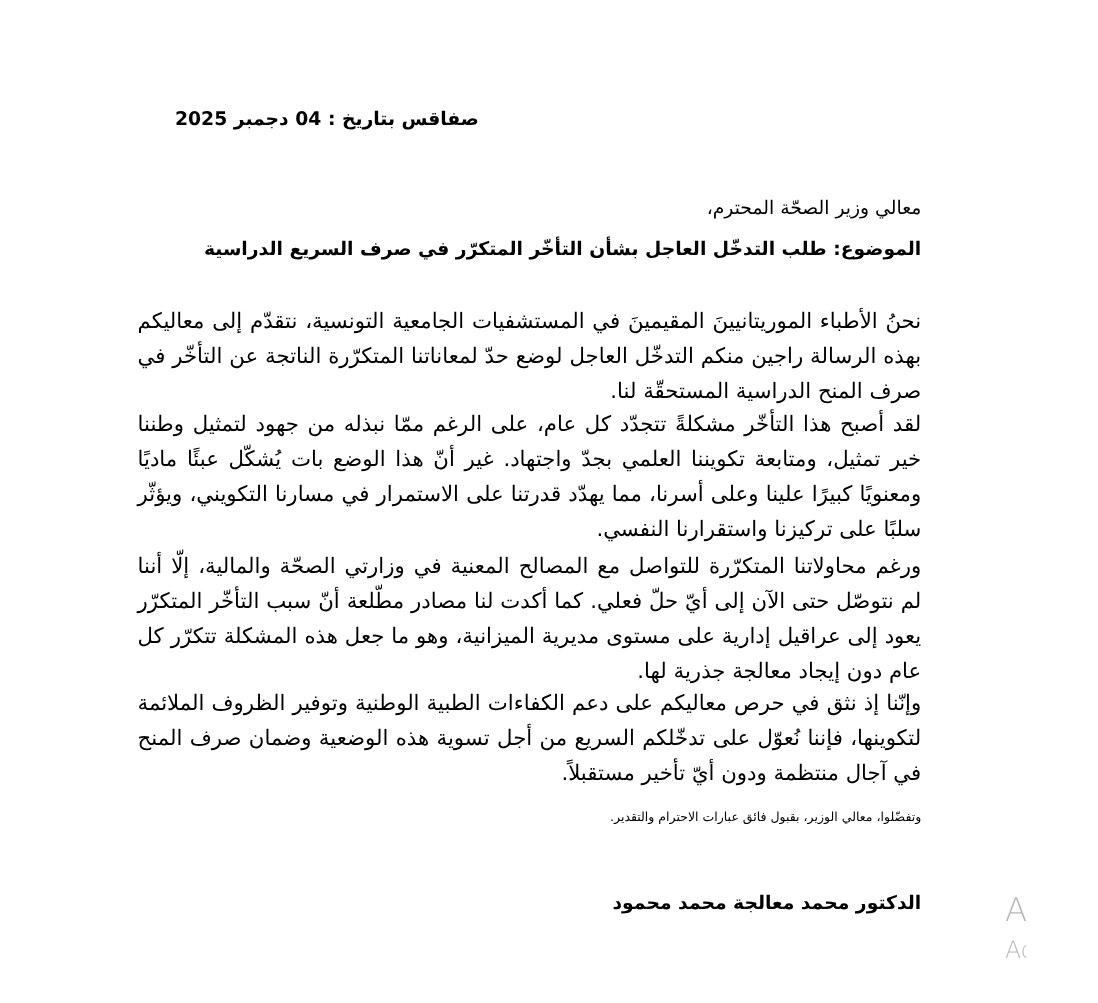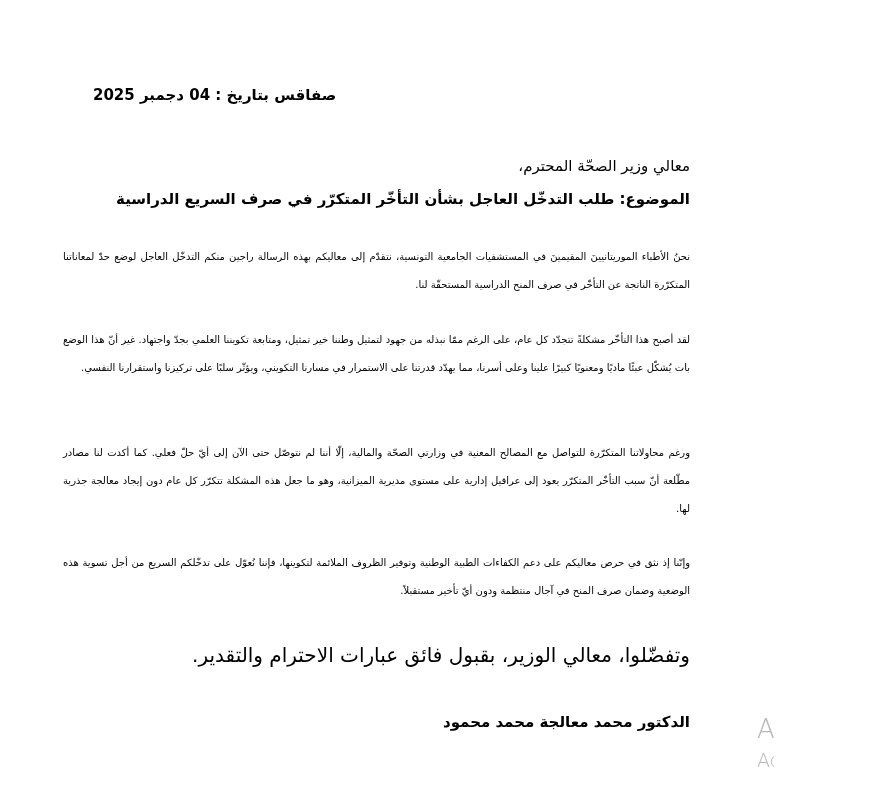--- a/index.html
+++ b/index.html
@@ -12,20 +12,21 @@
     height: 802px;
     font-family: "DejaVu Sans", sans-serif;
     color: #000000;
   }
   .page {
     position: relative;
     width: 774px;
     height: 802px;
     background: #ffffff;
     overflow: hidden;
+    margin-left: 47px;
   }
   .date-line {
     position: absolute;
     top: 84px;
     left: 93px;
     direction: rtl;
     unicode-bidi: plaintext;
     font-weight: bold;
     font-size: 15px;
     line-height: 22px;
@@ -50,33 +51,33 @@
     font-size: 15px;
     line-height: 22px;
     white-space: nowrap;
   }
   .para {
     position: absolute;
     left: 63px;
     right: 84px;
     direction: rtl;
     text-align: justify;
-    font-size: 10px;
+    font-size: 17px;
     line-height: 28px;
   }
   .para-1 { top: 243px; }
   .para-2 { top: 326px; }
   .para-3 { top: 439px; }
   .para-4 { top: 549px; }
   .closing {
     position: absolute;
     top: 643px;
     right: 84px;
     direction: rtl;
-    font-size: 20px;
+    font-size: 10px;
     line-height: 24px;
     white-space: nowrap;
   }
   .sig-name {
     position: absolute;
     top: 711px;
     right: 84px;
     direction: rtl;
     font-weight: bold;
     font-size: 15px;

